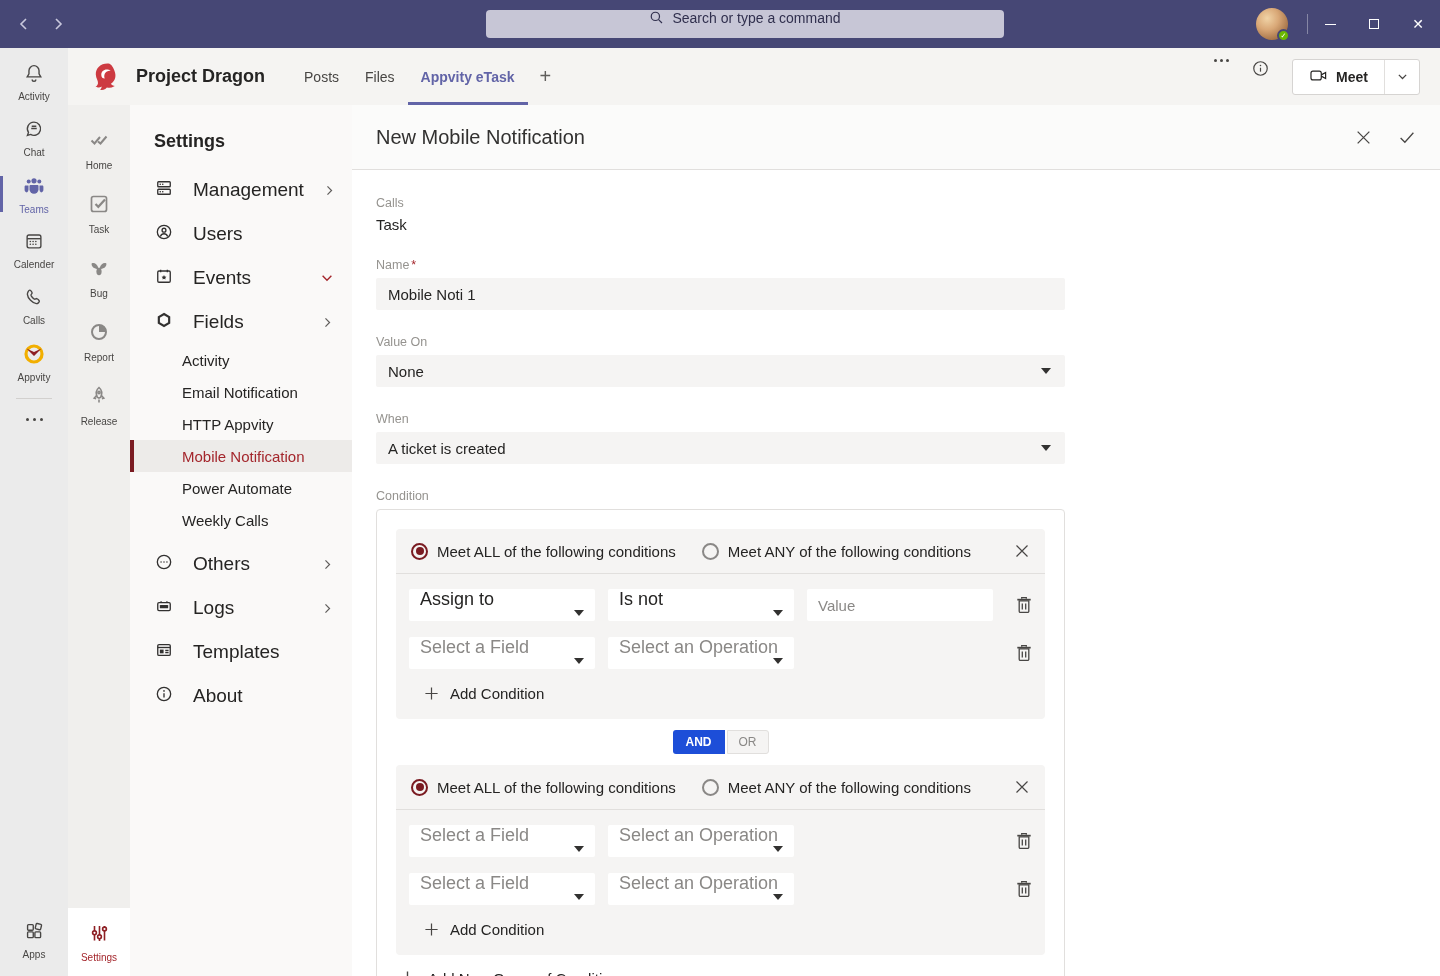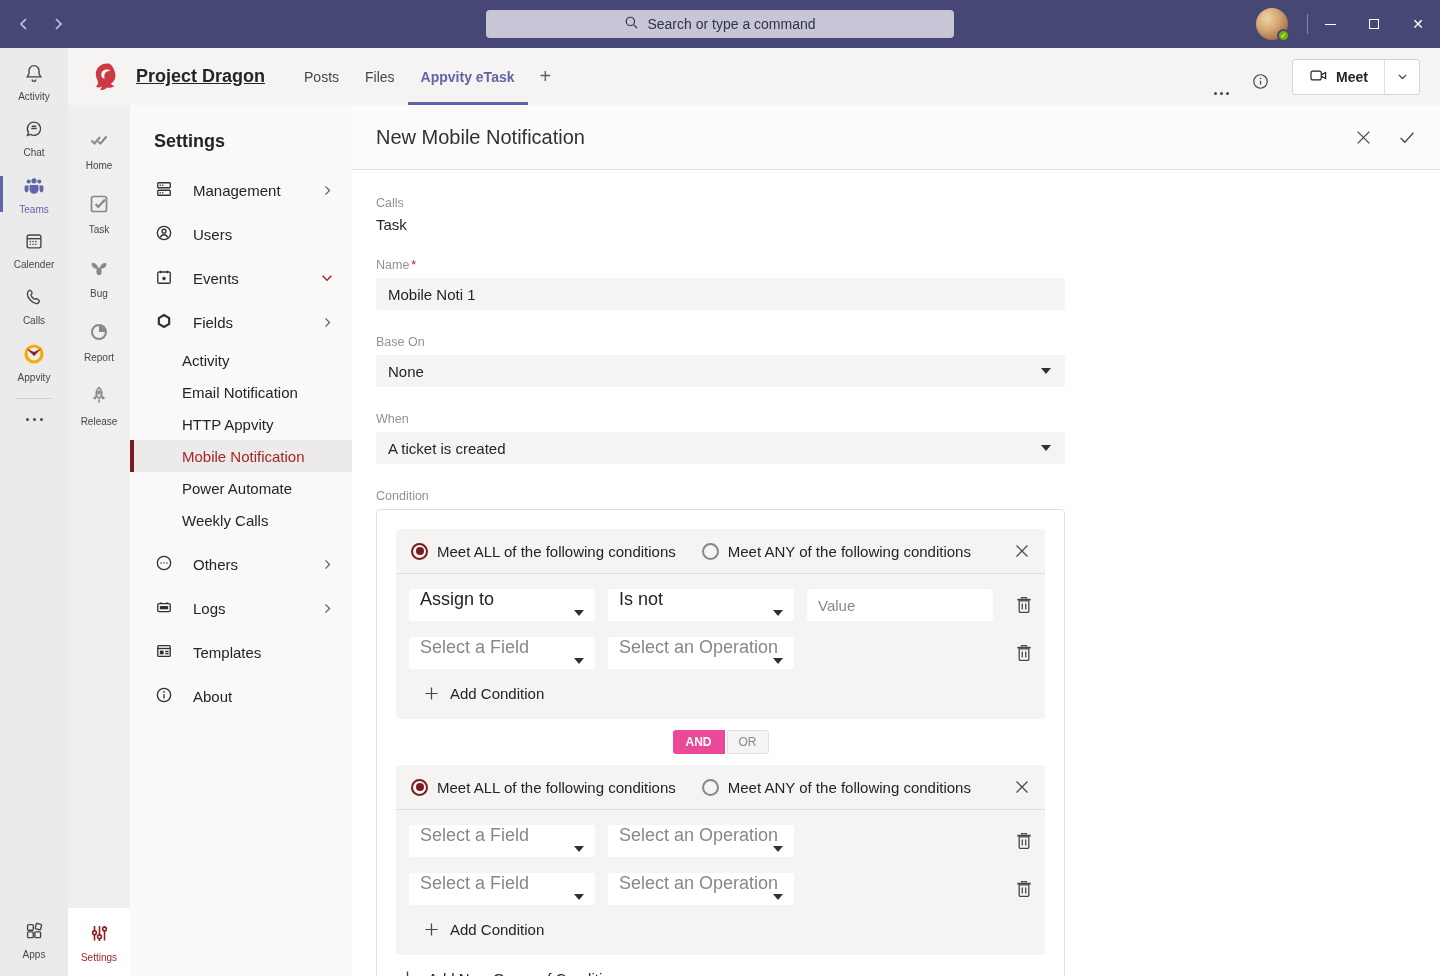--- a/index.html
+++ b/index.html
@@ -4,22 +4,22 @@
 <style>
   * { margin:0; padding:0; box-sizing:border-box; }
   html,body { width:1440px; height:976px; overflow:hidden; background:#fff;
     font-family:"Liberation Sans", sans-serif; color:#252423; }
 
   
   .titlebar { position:absolute; left:0; top:0; width:1440px; height:48px; background:#464775;
     display:flex; align-items:center; }
   .nav-arrows { display:flex; gap:14px; margin-left:14px; }
   .nav-arrow { width:20px; height:20px; display:flex; align-items:center; justify-content:center; cursor:pointer; }
-  .search-box { position:absolute; left:486px; top:10px; width:468px; height:28px; background:#c7c6d6;
-    border-radius:4px; display:flex; align-items:center; justify-content:center; gap:8px;
+  .search-box { position:absolute; left:486px; top:10px; width:518px; height:28px; background:#c7c6d6;
+    border-radius:4px; display:flex; align-items:flex-start; justify-content:center; gap:8px;
     color:#31304e; font-size:14px; cursor:text; }
   .avatar-wrap { position:absolute; left:1256px; top:8px; width:32px; height:32px; }
   .avatar { width:32px; height:32px; border-radius:50%;
     background:radial-gradient(circle at 35% 32%, #f0d3a6 0%, #d9a877 38%, #a8764b 72%, #6f4c2e 100%); }
   .presence { position:absolute; right:-2px; bottom:-2px; width:13px; height:13px; border-radius:50%;
     background:#6bb700; border:2px solid #464775; color:#fff; font-size:7px; line-height:9px; text-align:center; }
   .tb-divider { position:absolute; left:1307px; top:14px; width:1px; height:20px; background:rgba(255,255,255,.35); }
   .win-btns { position:absolute; right:0; top:0; height:48px; display:flex; }
   .win-btn { width:44px; height:48px; display:flex; align-items:center; justify-content:center; color:#fff; cursor:pointer; }
   .min-glyph { width:11px; height:1px; background:#fff; }
@@ -36,48 +36,48 @@
   .rail-item.active .bar { position:absolute; left:0; top:10px; bottom:10px; width:3px; background:#6264a7; }
   .rail-sep { width:36px; height:1px; background:#d2d0ce; margin:8px auto 6px; }
   .rail-dots { display:flex; gap:4px; height:28px; align-items:center; cursor:pointer; }
   .rail-dots i { width:3px; height:3px; border-radius:50%; background:#484644; }
   .rail-bottom { margin-top:auto; margin-bottom:8px; }
 
   
   .team-header { position:absolute; left:68px; top:48px; width:1372px; height:57px; background:#f5f4f2;
     display:flex; align-items:center; }
   .team-logo { margin-left:22px; width:32px; height:32px; }
-  .team-name { margin-left:14px; font-size:18px; font-weight:700; color:#252423;text-decoration:underline; }
+  .team-name { margin-left:14px; font-size:18px; font-weight:700; color:#252423; }
   .tabs { display:flex; margin-left:26px; height:57px; }
   .tab { padding:0 13px; height:57px; display:flex; align-items:center; font-size:14px; color:#484644;
     border-bottom:3px solid transparent; padding-top:3px; cursor:pointer; }
   .tab.active { color:#6264a7; font-weight:700; border-bottom-color:#6264a7; }
   .add-tab { font-size:20px; color:#605e5c; padding:0 12px; cursor:pointer; display:flex; align-items:center; }
-  .th-right { margin-left:auto; display:flex; align-items:flex-end; gap:22px; margin-right:20px; }
+  .th-right { margin-left:auto; display:flex; align-items:flex-start; gap:22px; margin-right:20px; }
   .h-dots { display:flex; gap:3px; cursor:pointer; }
   .h-dots i { width:3px; height:3px; border-radius:50%; background:#484644; }
   .meet-btn { display:flex; background:#fff; border:1px solid #d6d4d2; border-radius:3px; overflow:hidden; cursor:pointer; }
   .meet-main { display:flex; align-items:center; gap:8px; padding:7px 16px; font-size:14px; font-weight:700; }
   .meet-chev { width:35px; display:flex; align-items:center; justify-content:center; border-left:1px solid #e1dfdd; }
 
   
   .module-rail { position:absolute; left:68px; top:105px; width:62px; height:871px; background:#f0efed;
     display:flex; flex-direction:column; align-items:flex-end; padding-top:12px; }
   .mod-item { width:62px; height:64px; display:flex; flex-direction:column; align-items:center;
     justify-content:center; gap:4px; cursor:pointer; }
   .mod-item .lbl { font-size:10px; color:#484644; }
   .mod-settings { position:absolute; left:0; bottom:0; width:62px; height:68px; background:#fff;
     display:flex; flex-direction:column; align-items:center; justify-content:center; gap:3px; cursor:pointer; }
   .mod-settings .lbl { font-size:10px; color:#a4262c; }
 
   
   .settings-nav { position:absolute; left:130px; top:105px; width:222px; height:871px; background:#faf9f8; }
   .sn-title { font-size:18px; font-weight:700; margin:26px 0 16px 24px; color:#252423; }
   .nav-item { height:44px; display:flex; align-items:center; padding:0 18px 0 24px; gap:19px;
-    font-size:15px; color:#252423; cursor:pointer; }
+    font-size:19px; color:#252423; cursor:pointer; }
   .nav-item .chev { margin-left:auto; display:flex; }
   .nav-child { height:32px; display:flex; align-items:center; padding-left:52px; font-size:15px;
     color:#252423; position:relative; cursor:pointer; }
   .nav-child.selected { background:#edebe9; color:#a4262c; }
   .nav-child.selected::before { content:""; position:absolute; left:0; top:0; bottom:0; width:4px; background:#7a1b21; }
   .nav-gap { height:6px; }
 
   
   .main-panel { position:absolute; left:352px; top:105px; width:1088px; height:871px; background:#fff; }
   .panel-header { height:65px; background:#fbfbfa; border-bottom:1px solid #e1dfdd; display:flex;
@@ -114,21 +114,21 @@
     padding:0 11px; font-size:18px; cursor:pointer;flex-direction:column; }
   .drop .caret { border-top-width:6px; border-left-width:5px; border-right-width:5px; }
   .placeholder { color:#8a8886; }
   .val-input { width:186px; height:32px; background:#fff; border:none; border-radius:2px; padding:0 11px;
     font-size:15px; font-family:"Liberation Sans", sans-serif; outline:none; }
   .val-input::placeholder { color:#8a8886; }
   .trash-btn { margin-left:auto; background:none; border:none; cursor:pointer; display:flex; padding:0; }
   .add-cond { display:flex; align-items:center; gap:11px; padding:0 0 17px 15px; font-size:15px;
     color:#252423; cursor:pointer; }
   .join-row { display:flex; justify-content:center; align-items:center; margin:11px 0; }
-  .join-and { background:#ec4899; color:#fff; font-size:12px; font-weight:700; padding:5px 13px;
+  .join-and { background:#1d4ed8; color:#fff; font-size:12px; font-weight:700; padding:5px 13px;
     border-radius:3px 0 0 3px; cursor:pointer; }
   .join-or { background:#f5f4f3; border:1px solid #e1dfdd; color:#8a8886; font-size:12px;
     padding:4px 11px; border-radius:0 3px 3px 0; margin-left:2px; cursor:pointer; }
   .add-group { display:flex; align-items:center; gap:12px; margin-top:15px; padding-left:3px;
     font-size:15px; cursor:pointer; }
 </style>
 </head>
 <body>
 
 <div class="titlebar">
@@ -514,21 +514,21 @@
 
   <div class="form-body">
     <div class="f-label">Calls</div>
     <div class="f-static">Task</div>
 
     <div class="f-label mt">
       <span>Name</span><span class="req">*</span>
     </div>
     <input class="text-field" type="text" value="Mobile Noti 1" style="">
 
-    <div class="f-label mt">Base On</div>
+    <div class="f-label mt">Value On</div>
     <div class="select-field">
       <span>None</span>
       <span class="caret"></span>
     </div>
 
     <div class="f-label mt">When</div>
     <div class="select-field">
       <span>A ticket is created</span>
       <span class="caret"></span>
     </div>

